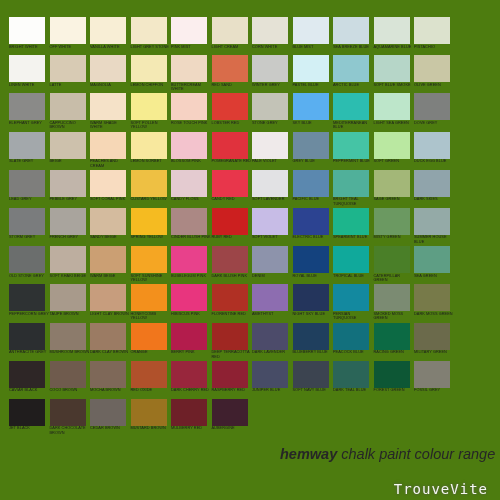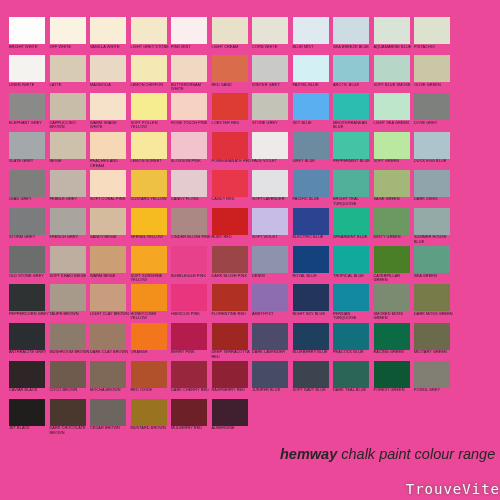--- a/index.html
+++ b/index.html
@@ -14,21 +14,21 @@
     font-family: "Liberation Sans", sans-serif;
     position: relative;
   }
 
   #chart-root {
     position: absolute;
     left: 0;
     top: 0;
     width: 500px;
     height: 500px;
-    background: #ec4899;
+    background: #4d7c0f;
   }
 
   #swatch-grid {
     position: absolute;
     left: 9px;
     top: 17px;
     width: 486px;
     display: grid;
     grid-template-columns: repeat(12, 40.5px);
     grid-auto-rows: 38.2px;
@@ -80,21 +80,21 @@
     font-weight: bold;
     font-style: italic;
   }
   #footer-wordmark .tagline {
     font-weight: normal;
     font-style: italic;
   }
 
   #watermark {
     position: absolute;
-    right: 0;
+    right: 12px;
     bottom: 3px;
     font-family: "DejaVu Sans Mono", monospace;
     font-size: 14px;
     letter-spacing: 1px;
     color: #ffffff;
     text-shadow: 0 0 2px rgba(90,90,90,0.85), 0 0 4px rgba(90,90,90,0.6);
     opacity: 0.95;
     white-space: nowrap;
   }
 </style>

